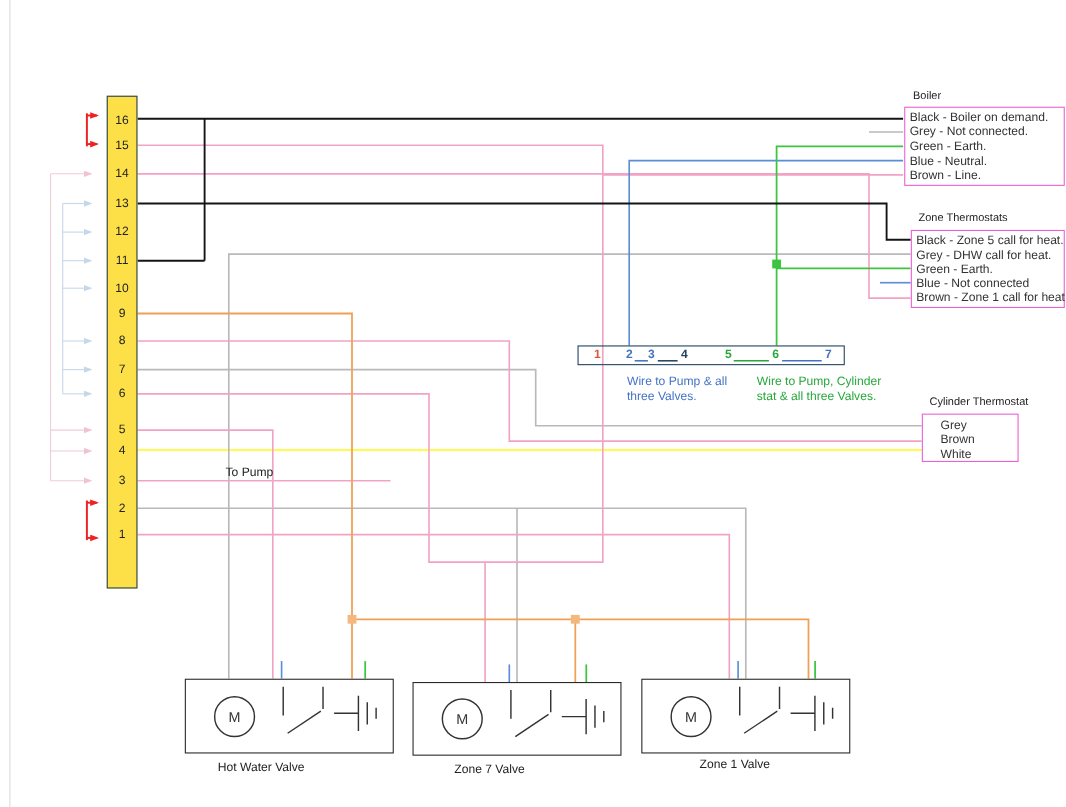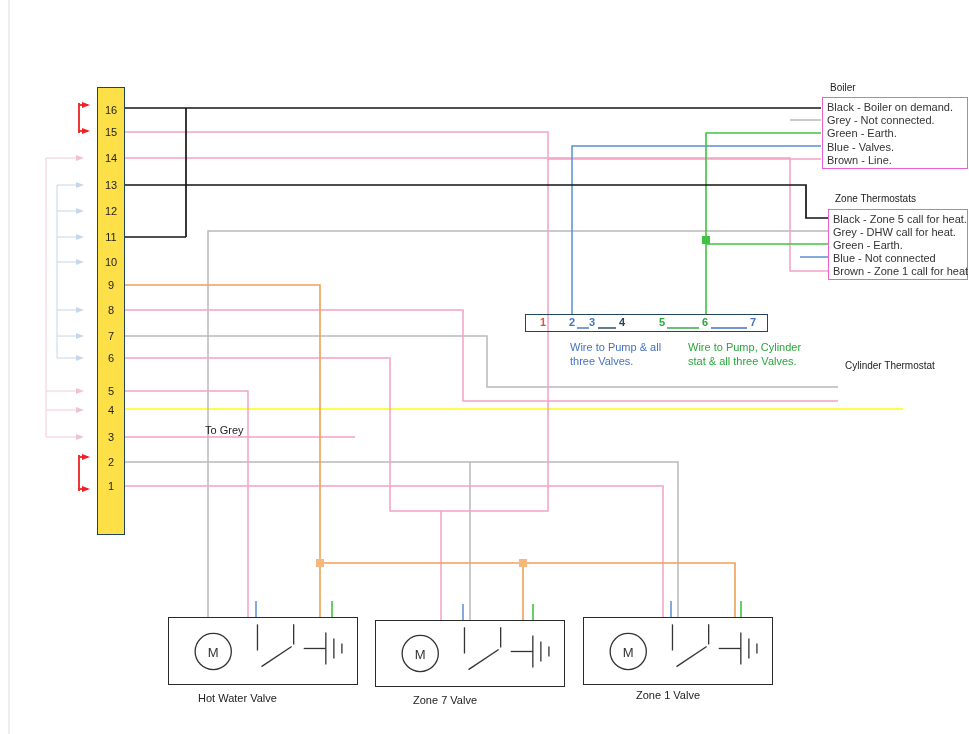--- a/index.html
+++ b/index.html
@@ -164,48 +164,53 @@
     <span class="tnum" style="top:343px">3</span>
     <span class="tnum" style="top:368px">2</span>
     <span class="tnum" style="top:392px">1</span>
   </div>
 
   <div class="btitle" style="left:830px;top:82px">Boiler</div>
   <div class="pbox boiler">
     <div>Black - Boiler on demand.</div>
     <div>Grey - Not connected.</div>
     <div>Green - Earth.</div>
-    <div>Blue - Valves.</div>
+    <div>Blue - Neutral.</div>
     <div>Brown - Line.</div>
   </div>
 
   <div class="btitle" style="left:835px;top:193px">Zone Thermostats</div>
   <div class="pbox zones">
     <div>Black - Zone 5 call for heat.</div>
     <div>Grey - DHW call for heat.</div>
     <div>Green - Earth.</div>
     <div>Blue - Not connected</div>
     <div>Brown - Zone 1 call for heat.</div>
   </div>
 
   <div class="btitle" style="left:845px;top:360px">Cylinder Thermostat</div>
+  <div class="pbox cyl">
+    <div>Grey</div>
+    <div>Brown</div>
+    <div>White</div>
+  </div>
 
   <div class="jstrip">
     <span class="jnum jr" style="left:14px">1</span>
     <span class="jnum jb" style="left:43px">2</span>
     <span class="jnum jb" style="left:63px">3</span>
     <span class="jnum jn" style="left:93px">4</span>
     <span class="jnum jg" style="left:133px">5</span>
     <span class="jnum jg" style="left:176px">6</span>
     <span class="jnum jb" style="left:224px">7</span>
   </div>
 
   <div class="note noteblue">Wire to Pump &amp; all three Valves.</div>
   <div class="note notegreen">Wire to Pump, Cylinder stat &amp; all three Valves.</div>
-  <div class="topump">To Grey</div>
+  <div class="topump">To Pump</div>
 
   <div class="valve" style="left:168px;top:617px;width:190px;height:68px">
     <svg viewBox="0 0 187 65">
       <g class="vsym">
         <circle cx="44" cy="33" r="18"></circle>
       </g>
       <text x="44" y="38" font-size="13" text-anchor="middle" fill="#333" stroke="none">M</text>
       <g class="vsym">
         <path d="M88,6 V32"></path>
         <path d="M124,6 V26"></path>

